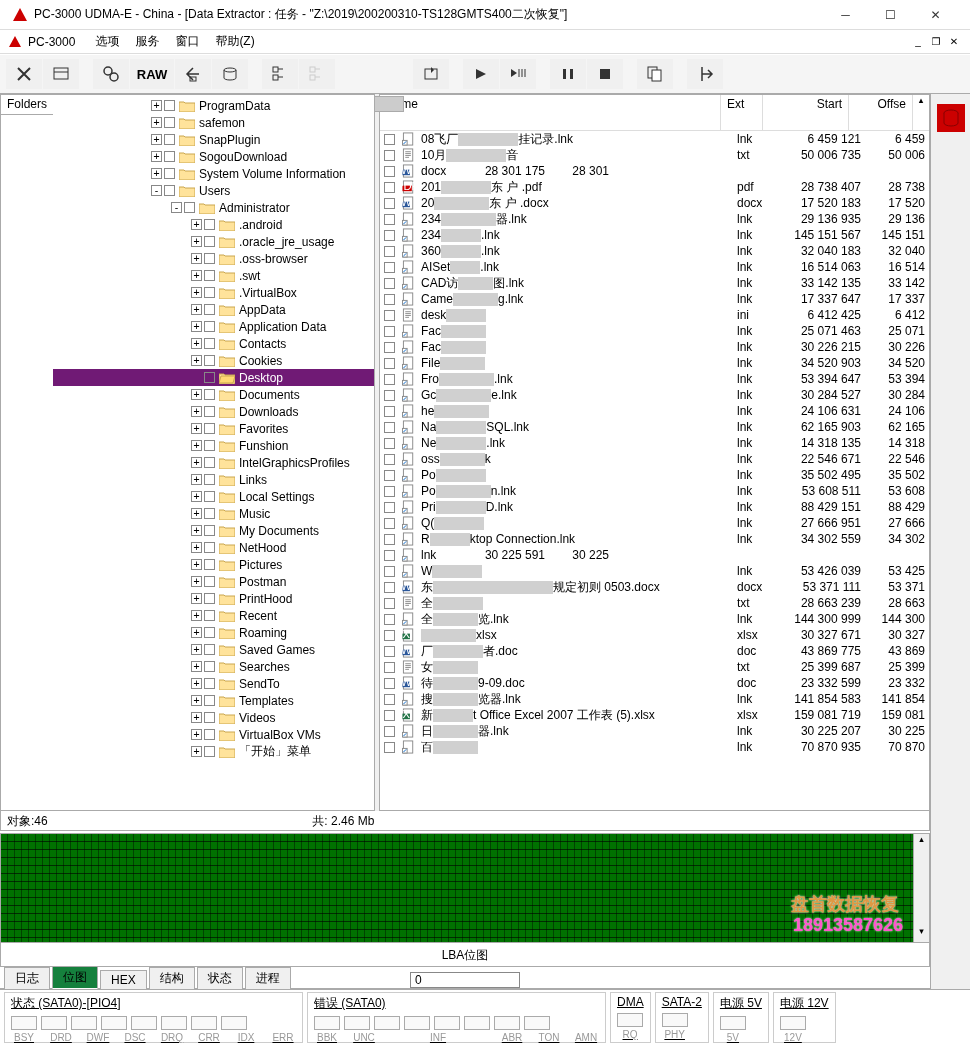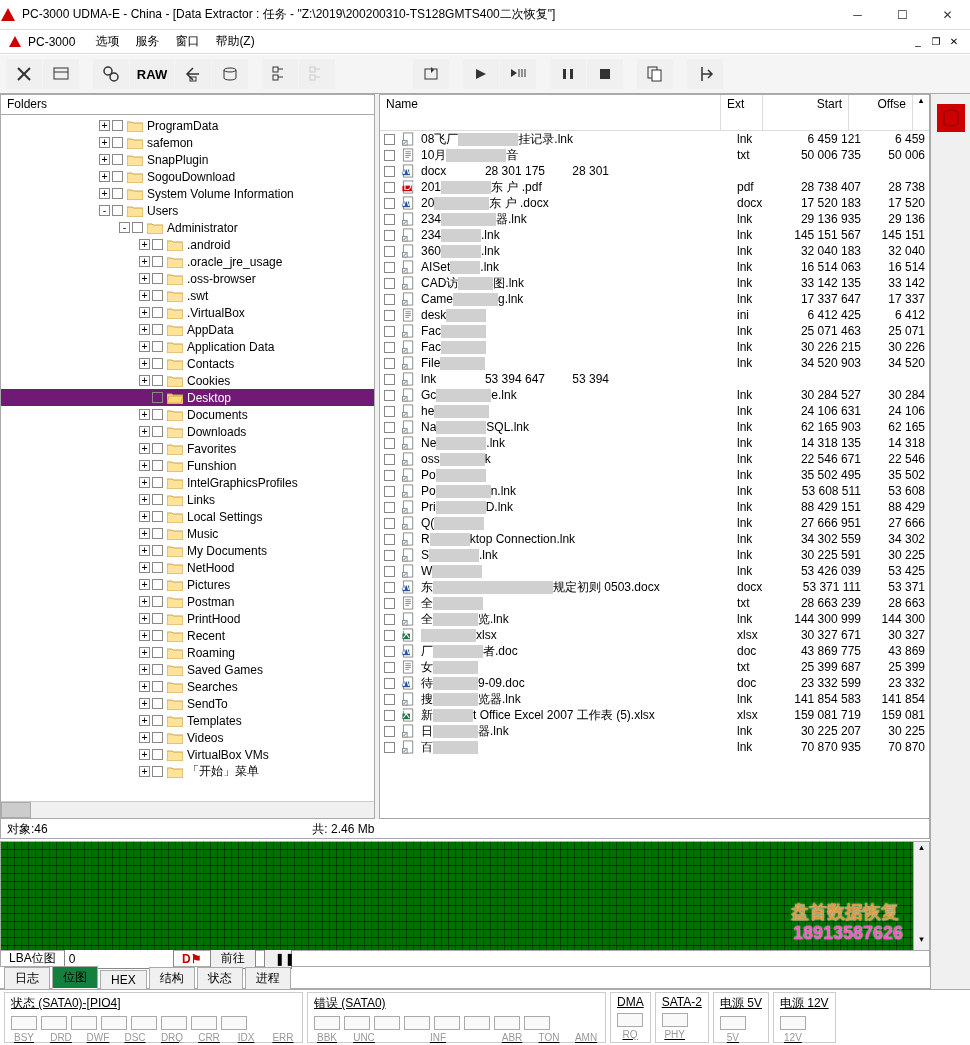--- a/index.html
+++ b/index.html
@@ -1,17 +1,17 @@
 <!DOCTYPE html>
 <html><head>
 <meta charset="utf-8">
 <style>
 * { box-sizing: border-box; margin: 0; padding: 0; font-family: "Microsoft YaHei", "Segoe UI", Tahoma, sans-serif; font-size: 12px; }
 body { background: #fff; width: 970px; height: 1045px; overflow: hidden; display: flex; flex-direction: column; }
-.titlebar { height: 30px; background: #fff; display: flex; align-items: center; padding: 0 0; border-bottom: 1px solid #ddd; }
+.titlebar { height: 30px; background: #fff; display: flex; align-items: center; padding: 0 12px; border-bottom: 1px solid #ddd; }
 .titlebar .tb-icon { width: 16px; height: 16px; margin-right: 6px; }
 .titlebar-text { flex: 1; }
 .tb-btns { display: flex; gap: 0; }
 .tb-btn { width: 45px; height: 28px; display: flex; align-items: center; justify-content: center; color: #333; }
 .menubar { height: 24px; display: flex; align-items: center; padding: 0 8px; border-bottom: 1px solid #ddd; position: relative; }
 .mb-icon { width: 14px; height: 14px; margin-right: 6px; }
 .mb-app { margin-right: 12px; }
 .mb-item { padding: 2px 8px; }
 .mb-right { margin-left: auto; display: flex; gap: 2px; }
 .mb-sm { width: 16px; height: 16px; display: flex; align-items: center; justify-content: center; font-size: 10px; }
@@ -19,21 +19,21 @@
 .tb-grp { display: flex; gap: 1px; padding: 0 2px; }
 .tb-btn2 { width: 36px; height: 30px; border: 1px solid transparent; display: flex; align-items: center; justify-content: center; background: #f0f0f0; }
 .tb-raw { width: 44px; font-weight: bold; font-size: 13px; }
 .tb-sep { width: 6px; }
 .tb-gap { width: 70px; }
 .main { flex: 1; display: flex; position: relative; overflow: hidden; }
 .side-right { width: 40px; background: #f0f0f0; border-left: 1px solid #aaa; display: flex; flex-direction: column; align-items: center; padding-top: 8px; }
 .side-icon { width: 28px; height: 28px; margin: 2px; background: #c00; display: flex; align-items: center; justify-content: center; }
 .content { flex: 1; display: flex; flex-direction: column; overflow: hidden; }
 .panes { flex: 1; display: flex; overflow: hidden; }
-.folders-pane { width: 375px; display: flex; flex-direction: column; border: 1px solid #aaa; }
+.folders-pane { width: 375px; display: flex; flex-direction: row; border: 1px solid #aaa; }
 .folders-tab { height: 20px; border-bottom: 1px solid #aaa; padding: 2px 6px; background: #fff; }
 .tree { flex: 1; overflow: auto; padding: 2px 0; }
 .tree-row { height: 17px; display: flex; align-items: center; white-space: nowrap; }
 .tree-row.sel { background: #701a75; color: #fff; }
 .exp { display: inline-block; width: 11px; height: 11px; border: 1px solid #888; margin-right: 2px; text-align: center; line-height: 9px; font-size: 10px; font-family: monospace; cursor: pointer; }
 .exp.none { border-color: transparent; }
 .cb { display: inline-block; width: 11px; height: 11px; border: 1px solid #888; margin-right: 4px; }
 .fld { display: inline-block; width: 16px; height: 12px; margin-right: 4px; }
 .fld svg { width: 16px; height: 12px; display: block; }
 .tree-scroll-x { height: 17px; background: #f0f0f0; border-top: 1px solid #ccc; position: relative; }
@@ -58,21 +58,21 @@
 .scroll-up { width: 16px; text-align: center; font-size: 9px; }
 .status-row { height: 20px; display: flex; padding: 2px 6px; border: 1px solid #aaa; border-top: none; }
 .sr-left { flex: 1; }
 .sr-mid { flex: 1; }
 .sr-right { flex: 1; }
 .bitmap { height: 110px; border: 1px solid #aaa; margin-top: 2px; display: flex; }
 .bm-grid { flex: 1; background: repeating-linear-gradient(to right, #0a0 0, #0a0 6px, #060 6px, #060 7px), repeating-linear-gradient(to bottom, transparent 0, transparent 7px, #060 7px, #060 8px); background-blend-mode: multiply; background-color: #0a0; display: flex; align-items: flex-start; justify-content: flex-end; padding: 45px 6px; position: relative; }
 .bm-phone { position: absolute; right: 10px; bottom: 6px; color: #f5c; font-size: 18px; font-weight: bold; text-shadow: 0 0 2px #fff; }
 .bm-scrollbar { width: 16px; background: #f0f0f0; border-left: 1px solid #aaa; display: flex; flex-direction: column; }
 .bm-sb-btn { height: 16px; text-align: center; font-size: 9px; }
-.bm-ctrl { height: 16px; display: flex; align-items: center; padding: 4px 8px; gap: 8px; border: 1px solid #aaa; border-top: none; }
+.bm-ctrl { height: 24px; display: flex; align-items: center; padding: 4px 8px; gap: 8px; border: 1px solid #aaa; border-top: none; flex-direction: column; }
 .bm-lbl { }
 .bm-input { width: 110px; height: 20px; border: 1px solid #888; padding: 0 4px; }
 .bm-btn { height: 20px; padding: 0 10px; border: 1px solid #888; background: #f0f0f0; }
 .bm-flag { width: 20px; text-align: center; color: #c00; font-weight: bold; }
 .tabs { height: 22px; display: flex; align-items: flex-end; padding: 0 4px; gap: 2px; border-bottom: 1px solid #aaa; }
 .tab { padding: 2px 10px; border: 1px solid #aaa; border-bottom: none; background: #f0f0f0; position: relative; top: 1px; }
 .tab.active { background: #15803d; border-bottom: 1px solid #fff; }
 .status-bar { height: 56px; display: flex; border-top: 1px solid #aaa; padding: 2px 4px; gap: 4px; text-decoration: underline; }
 .sb-grp { border: 1px solid #ccc; padding: 2px 6px; }
 .sb-title { margin-bottom: 4px; }
@@ -841,20 +841,21 @@
             </div>
             <div class="frow">
               <span class="cb2"></span>
               <span class="fic">
                 <svg width="16" height="14" viewBox="0 0 16 15">
                   <rect x="2" y="1" width="10" height="13" fill="#fff" stroke="#888"></rect>
                   <rect x="1" y="9" width="5" height="5" fill="#fff" stroke="#888"></rect>
                   <path d="M2 13l3-3" stroke="#06c"></path>
                 </svg>
               </span>
+              <span class="fname">Fro<span class="redact" style="width:55px"></span>.lnk</span>
               <span class="fext">lnk</span>
               <span class="fstart">53 394 647</span>
               <span class="foff">53 394</span>
             </div>
             <div class="frow">
               <span class="cb2"></span>
               <span class="fic">
                 <svg width="16" height="14" viewBox="0 0 16 15">
                   <rect x="2" y="1" width="10" height="13" fill="#fff" stroke="#888"></rect>
                   <rect x="1" y="9" width="5" height="5" fill="#fff" stroke="#888"></rect>
@@ -994,21 +995,20 @@
             </div>
             <div class="frow">
               <span class="cb2"></span>
               <span class="fic">
                 <svg width="16" height="14" viewBox="0 0 16 15">
                   <rect x="2" y="1" width="10" height="13" fill="#fff" stroke="#888"></rect>
                   <rect x="1" y="9" width="5" height="5" fill="#fff" stroke="#888"></rect>
                   <path d="M2 13l3-3" stroke="#06c"></path>
                 </svg>
               </span>
-              <span class="fname">S<span class="redact" style="width:50px"></span>.lnk</span>
               <span class="fext">lnk</span>
               <span class="fstart">30 225 591</span>
               <span class="foff">30 225</span>
             </div>
             <div class="frow">
               <span class="cb2"></span>
               <span class="fic">
                 <svg width="16" height="14" viewBox="0 0 16 15">
                   <rect x="2" y="1" width="10" height="13" fill="#fff" stroke="#888"></rect>
                   <rect x="1" y="9" width="5" height="5" fill="#fff" stroke="#888"></rect>

